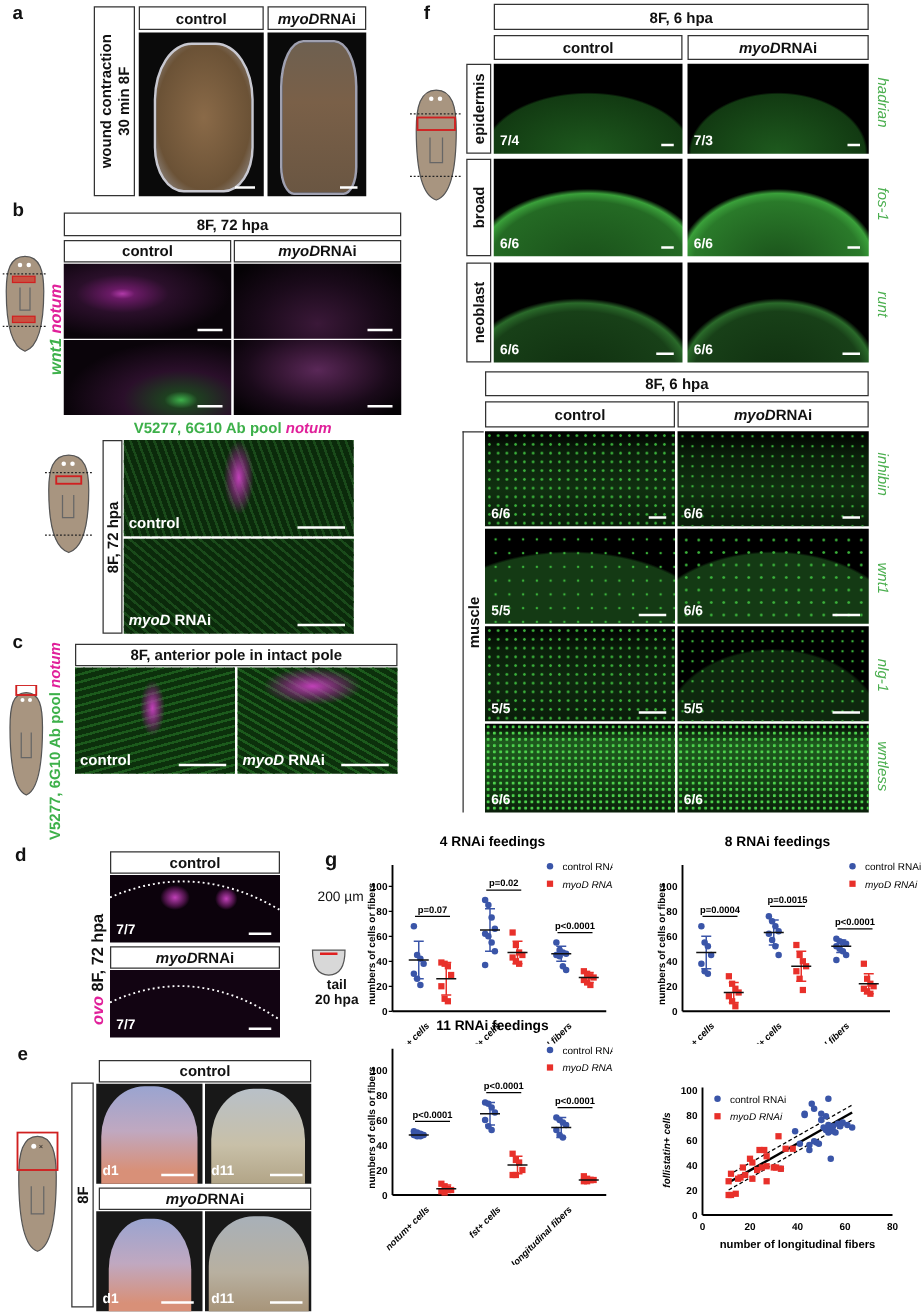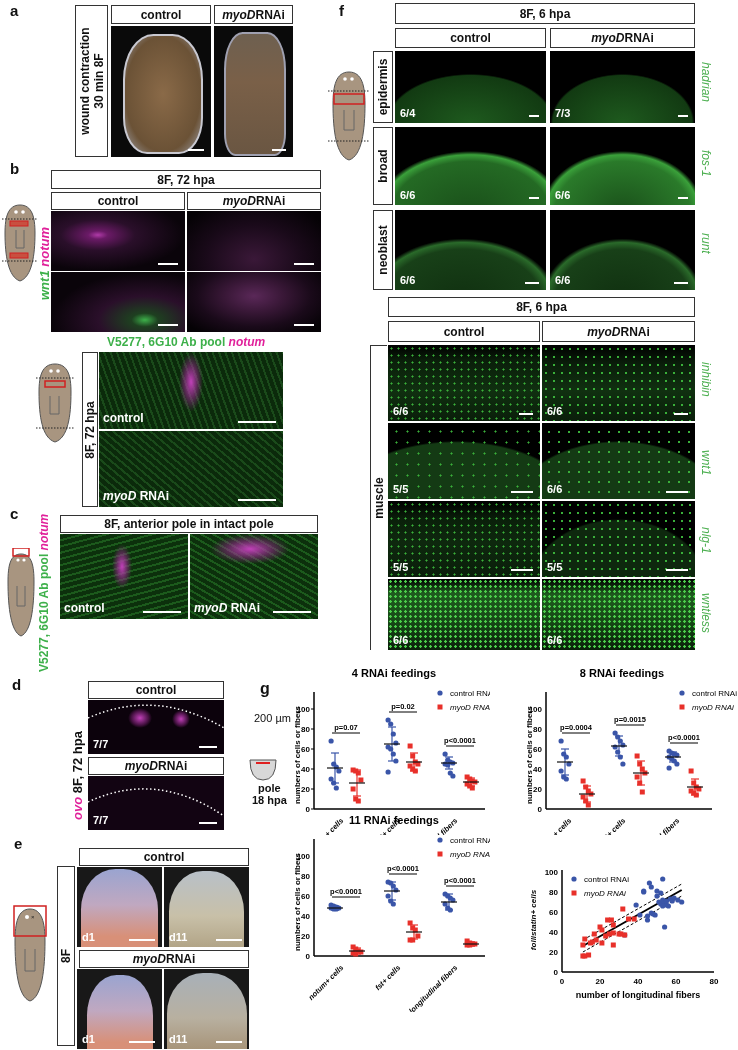--- a/index.html
+++ b/index.html
@@ -198,21 +198,21 @@
 <div class="box" style="left:395px;top:28px;width:151px;height:20px;">control</div>
 <div class="box" style="left:550px;top:28px;width:145px;height:20px;">
     <span class="it">myoD</span>
     <span> RNAi</span>
   </div>
 
 <div class="vbox" style="left:373px;top:51px;width:20px;height:72px;">
     <div class="vtext">epidermis</div>
   </div>
 <div class="img" style="left:395px;top:51px;width:151px;height:72px;background:radial-gradient(ellipse 90% 110% at 50% 100%,#1e5a1e 0,#123a12 60%,#000 62%);">
-  <div class="count">6/4</div>
+  <div class="count">7/4</div>
   <div class="sbar" style="width:10px;"></div>
 </div>
 <div class="img" style="left:550px;top:51px;width:145px;height:72px;background:radial-gradient(ellipse 80% 110% at 50% 100%,#1e5a1e 0,#123a12 60%,#000 62%);">
   <div class="count">7/3</div>
   <div class="sbar" style="width:10px;"></div>
 </div>
 <div class="gene" style="left:713px;top:62px;">hadrian</div>
 
 <div class="vbox" style="left:373px;top:127px;width:20px;height:78px;">
     <div class="vtext">broad</div>
@@ -287,21 +287,21 @@
   <div class="count">6/6</div>
 </div>
 <div class="gene" style="left:713px;top:593px;">wntless</div>
 
 <div class="plabel" style="left:260px;top:680px;font-size:16px;">g</div>
 <div class="abs" style="left:254px;top:712px;font-size:11px;font-weight:normal;">200 µm</div>
 <svg class="abs" style="left:248px;top:758px;" width="30" height="24" viewBox="0 0 30 24">
   <path d="M2 2 L28 2 Q28 22 15 22 Q2 22 2 2Z" fill="#d8d8d8" stroke="#555"></path>
   <line x1="8" y1="5" x2="22" y2="5" stroke="#e02020" stroke-width="2"></line>
 </svg>
-<div class="abs" style="left:252px;top:782px;font-size:11px;font-weight:bold;text-align:center;line-height:12px;"><span>pole</span><br><span>18 hpa</span></div>
+<div class="abs" style="left:252px;top:782px;font-size:11px;font-weight:bold;text-align:center;line-height:12px;"><span>tail</span><br><span>20 hpa</span></div>
 
 <div class="abs" style="left:290px;top:665px;width:200px;height:170px;">
   <svg width="200" height="170" viewBox="0 0 200 170">
     <text x="104" y="12" font-size="11" font-weight="bold" text-anchor="middle">4 RNAi feedings</text>
     <text transform="translate(10,90) rotate(-90)" font-size="8" font-weight="bold" text-anchor="middle">numbers of cells or fibers</text>
     <g stroke="#000" stroke-width="1.5">
         <line x1="24" y1="27" x2="24" y2="144"></line>
         <line x1="24" y1="144" x2="195" y2="144"></line>
       </g>
     <g font-size="8" font-weight="bold" text-anchor="end">

